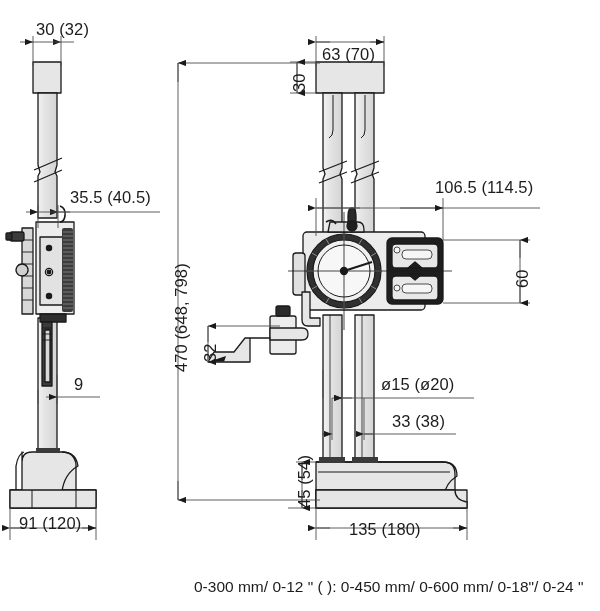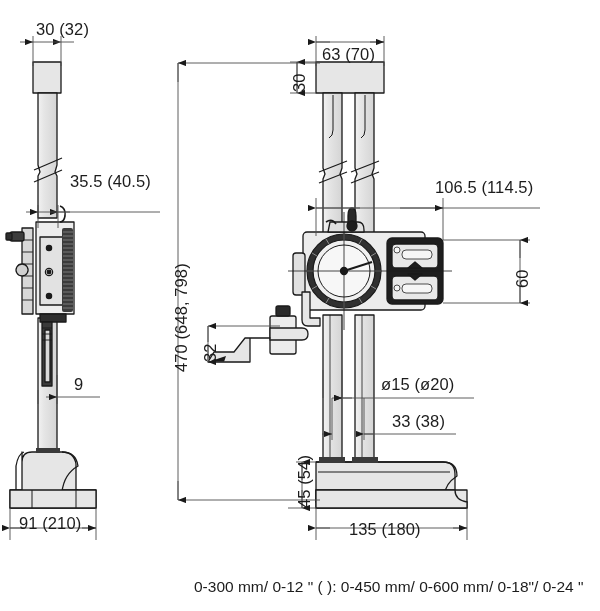--- a/index.html
+++ b/index.html
@@ -276,23 +276,23 @@
     <line x1="453" y1="528" x2="467" y2="528" marker-end="url(#arrR)"></line>
   </g>
 
   <g stroke="#1a1a1a" stroke-width="0.8" fill="none">
     <line x1="288" y1="271" x2="452" y2="271"></line>
     <line x1="344" y1="212" x2="344" y2="330"></line>
   </g>
 </svg>
 
 <div class="dimtxt" style="left:36px;top:5px;margin-top:15px;">30 (32)</div>
-<div class="dimtxt" style="left:70px;top:172px;">35.5 (40.5)</div>
+<div class="dimtxt" style="left:70px;top:188px;">35.5 (40.5)</div>
 <div class="dimtxt" style="left:74px;top:375px;">9</div>
-<div class="dimtxt" style="left:19px;top:514px;">91 (210)</div>
+<div class="dimtxt" style="left:19px;top:514px;">91 (120)</div>
 
 <div class="dimtxt vert" style="left:172px;top:372px;transform:rotate(-90deg);">470 (648, 798)</div>
 <div class="dimtxt vert" style="left:201px;top:362px;transform:rotate(-90deg);">32</div>
 
 <div class="dimtxt" style="left:322px;top:5px;margin-top:40px;">63 (70)</div>
 <div class="dimtxt vert" style="left:290px;top:92px;transform:rotate(-90deg);">30</div>
 <div class="dimtxt" style="left:435px;top:178px;">106.5 (114.5)</div>
 <div class="dimtxt vert" style="left:513px;top:288px;transform:rotate(-90deg);">60</div>
 <div class="dimtxt" style="left:381px;top:375px;">ø15 (ø20)</div>
 <div class="dimtxt" style="left:392px;top:412px;">33 (38)</div>

